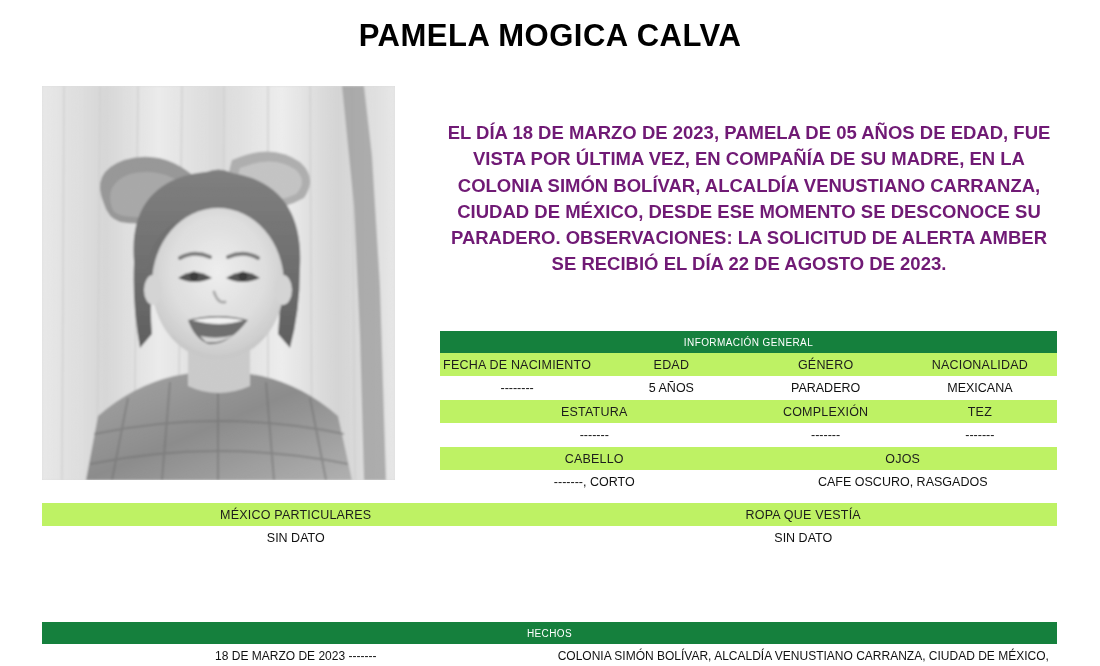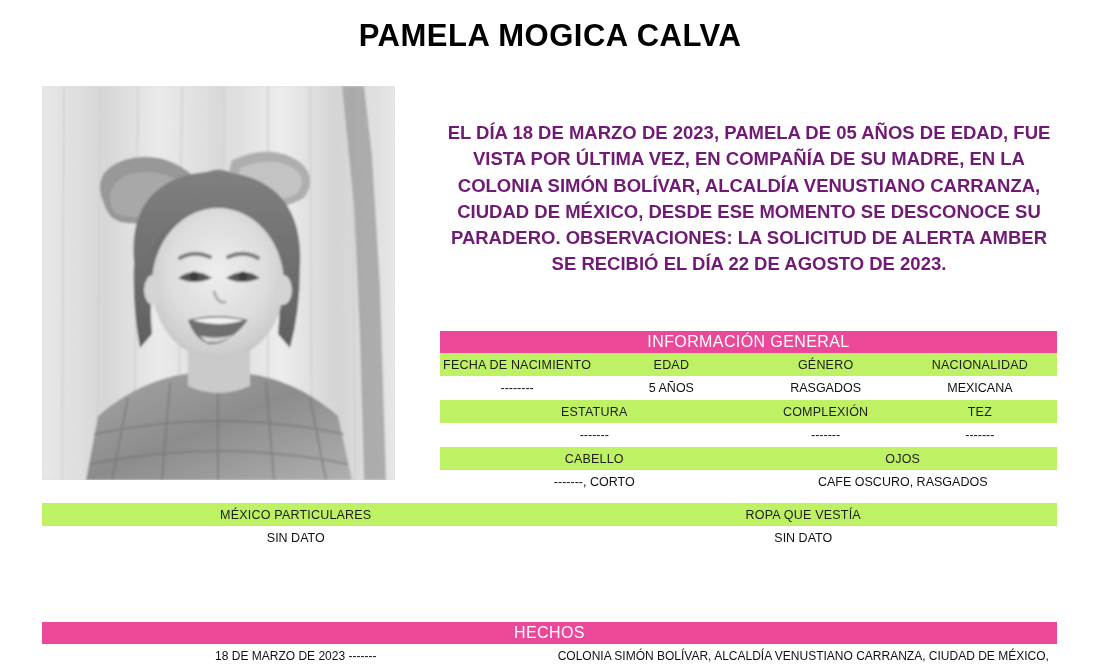--- a/index.html
+++ b/index.html
@@ -61,24 +61,24 @@
     table-layout: fixed;
   }
   .tbl td {
     padding: 0;
     margin: 0;
     text-align: center;
     vertical-align: middle;
     font-weight: normal;
   }
   .row-title td {
-    background: #ec4899;
+    background: #15803d;
     color: #ffffff;
     height: 22px;
-    font-size: 16px;
+    font-size: 10px;
     letter-spacing: 0.4px;
   }
   .row-head td {
     background: #bef264;
     color: #1c1c1c;
     height: 23px;
     font-size: 12.5px;
     letter-spacing: 0.2px;
   }
   .row-val td {
@@ -211,21 +211,21 @@
   </tr>
   <tr class="row-head">
     <td style="width:25%">FECHA DE NACIMIENTO</td>
     <td style="width:25%">EDAD</td>
     <td style="width:25%">GÉNERO</td>
     <td style="width:25%">NACIONALIDAD</td>
   </tr>
   <tr class="row-val">
     <td>--------</td>
     <td>5 AÑOS</td>
-    <td>RASGADOS</td>
+    <td>PARADERO</td>
     <td>MEXICANA</td>
   </tr>
   <tr class="row-head">
     <td colspan="2">ESTATURA</td>
     <td>COMPLEXIÓN</td>
     <td>TEZ</td>
   </tr>
   <tr class="row-val">
     <td colspan="2">-------</td>
     <td>-------</td>

